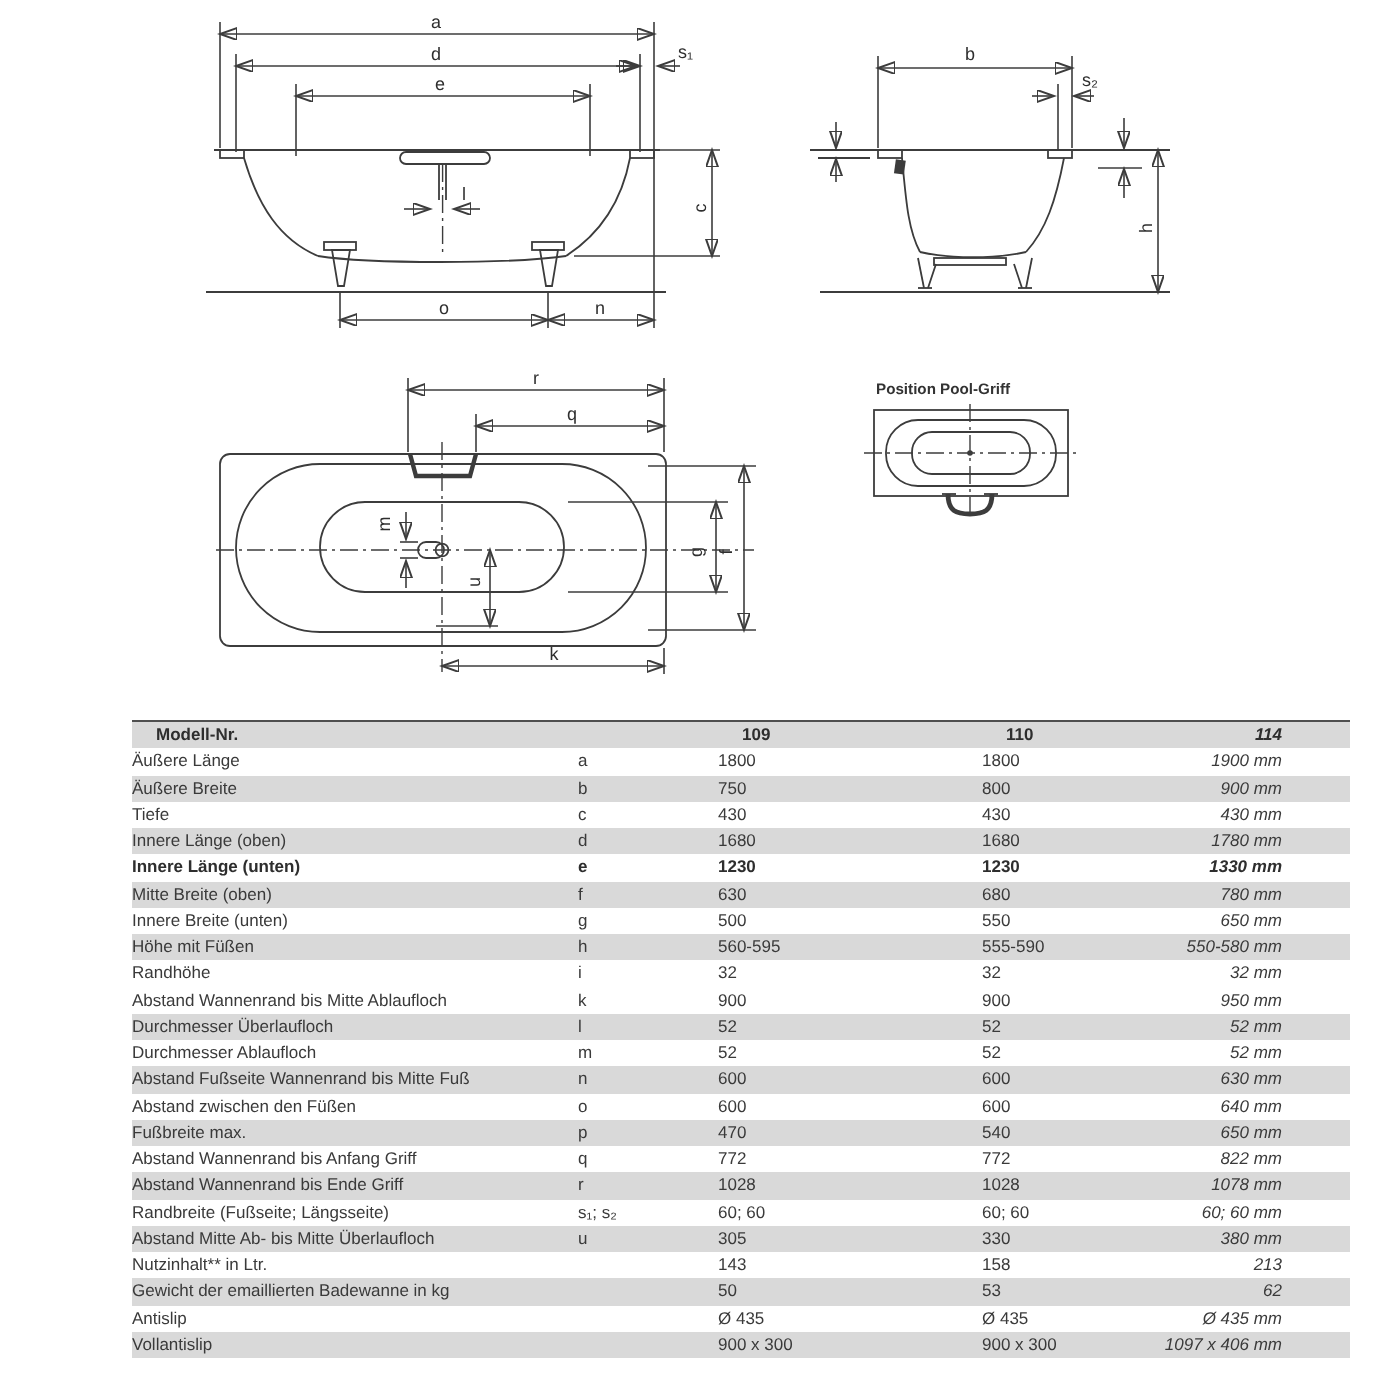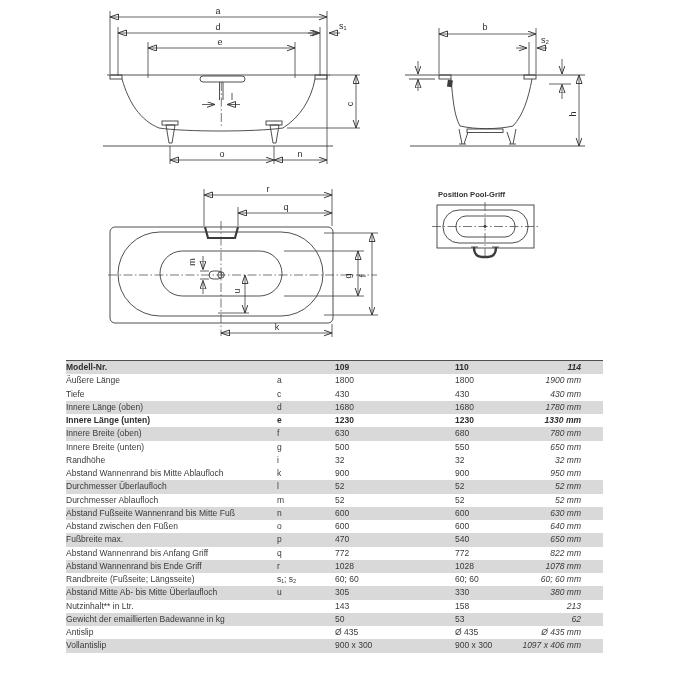--- a/index.html
+++ b/index.html
@@ -20,21 +20,21 @@
              border-top:1.5px solid #4f4f4f;font-size:8.5px;}
   table.spec td{height:13.25px;padding:0;line-height:13.25px;white-space:nowrap;
                 overflow:hidden;vertical-align:middle;}
   td.c-label{width:211px;padding-left:6px;}
   td.c-letter{width:58px;}
   td.c-v1{width:120px;text-align:left;}
   td.c-v2{width:60px;}
   td.c-v3{width:66px;text-align:right;font-style:italic;}
   td.c-pad{width:22px;}
   tr.shaded td{background:#d9d9d9;}
-  tr.head td{background:#d9d9d9;font-weight:bold;color:#2e2e2e;}
+  tr.head td{background:#d9d9d9;font-weight:bold;color:#2e2e2e;padding-left:12px;}
   tr.bold-row td{font-weight:bold;color:#2e2e2e;margin-top:16px;}
 </style>
 </head>
 <body>
 
 <svg class="diagram" style="left:55px;top:5px;" width="320" height="172" viewBox="0 0 320 172">
   <defs>
     <marker id="arrow" markerWidth="10" markerHeight="7" refX="8.5" refY="3" orient="auto-start-reverse" markerUnits="userSpaceOnUse">
       <path d="M0,0 L8.5,3 L0,6 Z" fill="#3c3c3c" stroke="none"></path>
     </marker>
@@ -248,20 +248,28 @@
         <td class="c-pad"></td>
       </tr>
     <tr>
     <td class="c-label">Äußere Länge</td>
     <td class="c-letter">a</td>
     <td class="c-v1">1800</td>
     <td class="c-v2">1800</td>
     <td class="c-v3">1900 mm</td>
     <td class="c-pad"></td>
   </tr>
+        <tr class="shaded">
+    <td class="c-label">Äußere Breite</td>
+    <td class="c-letter">b</td>
+    <td class="c-v1">750</td>
+    <td class="c-v2">800</td>
+    <td class="c-v3">900 mm</td>
+    <td class="c-pad"></td>
+  </tr>
         <tr>
     <td class="c-label">Tiefe</td>
     <td class="c-letter">c</td>
     <td class="c-v1">430</td>
     <td class="c-v2">430</td>
     <td class="c-v3">430 mm</td>
     <td class="c-pad"></td>
   </tr>
         <tr class="shaded">
     <td class="c-label">Innere Länge (oben)</td>
@@ -273,35 +281,43 @@
   </tr>
         <tr class="bold-row">
     <td class="c-label">Innere Länge (unten)</td>
     <td class="c-letter">e</td>
     <td class="c-v1">1230</td>
     <td class="c-v2">1230</td>
     <td class="c-v3">1330 mm</td>
     <td class="c-pad"></td>
   </tr>
         <tr class="shaded">
-    <td class="c-label">Innere Breite (oben)</td>
+    <td class="c-label">Mitte Breite (oben)</td>
     <td class="c-letter">f</td>
     <td class="c-v1">630</td>
     <td class="c-v2">680</td>
     <td class="c-v3">780 mm</td>
     <td class="c-pad"></td>
   </tr>
         <tr>
     <td class="c-label">Innere Breite (unten)</td>
     <td class="c-letter">g</td>
     <td class="c-v1">500</td>
     <td class="c-v2">550</td>
     <td class="c-v3">650 mm</td>
     <td class="c-pad"></td>
   </tr>
+        <tr class="shaded">
+    <td class="c-label">Höhe mit Füßen</td>
+    <td class="c-letter">h</td>
+    <td class="c-v1">560-595</td>
+    <td class="c-v2">555-590</td>
+    <td class="c-v3">550-580 mm</td>
+    <td class="c-pad"></td>
+  </tr>
         <tr>
     <td class="c-label">Randhöhe</td>
     <td class="c-letter">i</td>
     <td class="c-v1">32</td>
     <td class="c-v2">32</td>
     <td class="c-v3">32 mm</td>
     <td class="c-pad"></td>
   </tr>
         <tr>
     <td class="c-label">Abstand Wannenrand bis Mitte Ablaufloch</td>

